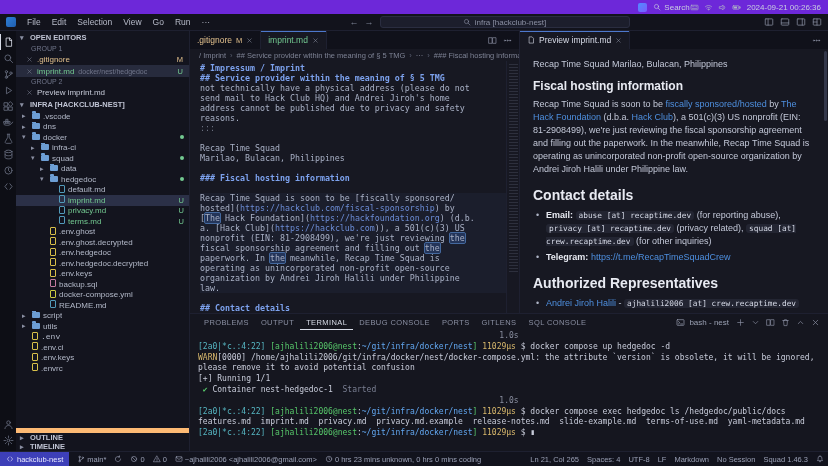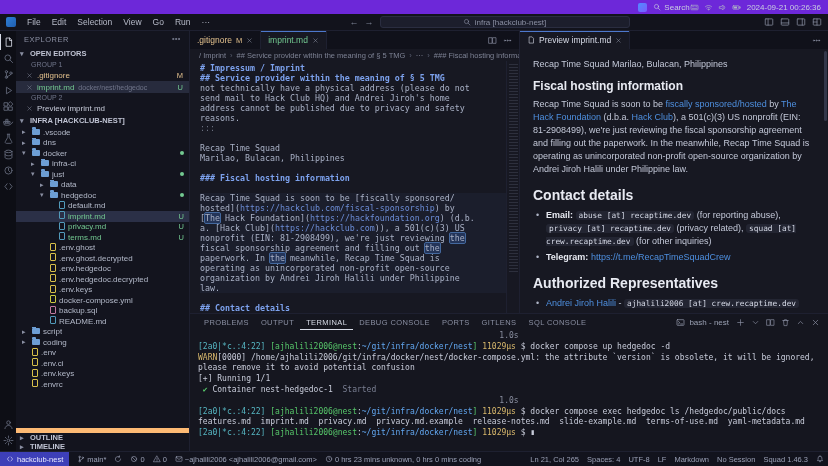--- a/index.html
+++ b/index.html
@@ -311,30 +311,20 @@
           <div class="ab-icon">
             <svg viewBox="0 0 16 16" width="11" height="11" fill="none" stroke="currentColor" stroke-width="1.2" stroke-linecap="round" stroke-linejoin="round">
               <circle cx="8" cy="8" r="2"></circle>
               <path d="M8 1.5v2.2M8 12.3v2.2M1.5 8h2.2M12.3 8h2.2M3.4 3.4l1.6 1.6M11 11l1.6 1.6M12.6 3.4L11 5M5 11l-1.6 1.6"></path>
             </svg>
           </div>
         </div>
     </div>
 
     <div id="sidebar">
-      <div class="side-header">
-        <span>EXPLORER</span>
-        <span class="side-dots" id="side-more">
-            <svg viewBox="0 0 16 16" width="10" height="10" fill="none" stroke="currentColor" stroke-width="1.2" stroke-linecap="round" stroke-linejoin="round">
-              <circle cx="3.4" cy="8" r="1"></circle>
-              <circle cx="8" cy="8" r="1"></circle>
-              <circle cx="12.6" cy="8" r="1"></circle>
-            </svg>
-          </span>
-      </div>
       <div class="section-h">
         <span class="chev">▾</span>
         <span>OPEN EDITORS</span>
       </div>
       <div id="open-editors">
           <div class="group-label">GROUP 1</div>
           <div class="oe-item">
             <span class="oe-close">
               <svg viewBox="0 0 16 16" width="7" height="7" fill="none" stroke="currentColor" stroke-width="1.2" stroke-linecap="round" stroke-linejoin="round">
                 <path d="M4 4l8 8M12 4l-8 8"></path>
@@ -389,21 +379,21 @@
           </div>
           <div class="tree-row" style="padding-left: 15px;">
             <span class="chev">▸</span>
             <span class="ticon"><span class="fold"></span></span>
             <span class="tree-name">infra-ci</span>
             <span class="tree-spacer"></span>
           </div>
           <div class="tree-row" style="padding-left: 15px;">
             <span class="chev">▾</span>
             <span class="ticon"><span class="fold"></span></span>
-            <span class="tree-name">just</span>
+            <span class="tree-name">squad</span>
             <span class="tree-spacer"></span>
             <span class="tree-dot"></span>
           </div>
           <div class="tree-row" style="padding-left: 24px;">
             <span class="chev">▸</span>
             <span class="ticon"><span class="fold"></span></span>
             <span class="tree-name">data</span>
             <span class="tree-spacer"></span>
           </div>
           <div class="tree-row" style="padding-left: 24px;">
@@ -465,49 +455,49 @@
             <span class="tree-spacer"></span>
           </div>
           <div class="tree-row" style="padding-left: 24px;">
             <span class="chev"></span>
             <span class="ticon"><span class="filei" style="border-color:#d8c04a"></span></span>
             <span class="tree-name">.env.keys</span>
             <span class="tree-spacer"></span>
           </div>
           <div class="tree-row" style="padding-left: 24px;">
             <span class="chev"></span>
+            <span class="ticon"><span class="filei" style="border-color:#c27ba0"></span></span>
+            <span class="tree-name">backup.sql</span>
+            <span class="tree-spacer"></span>
+          </div>
+          <div class="tree-row" style="padding-left: 24px;">
+            <span class="chev"></span>
             <span class="ticon"><span class="filei" style="border-color:#cbcb41"></span></span>
             <span class="tree-name">docker-compose.yml</span>
             <span class="tree-spacer"></span>
           </div>
           <div class="tree-row" style="padding-left: 24px;">
             <span class="chev"></span>
-            <span class="ticon"><span class="filei" style="border-color:#c27ba0"></span></span>
-            <span class="tree-name">backup.sql</span>
-            <span class="tree-spacer"></span>
-          </div>
-          <div class="tree-row" style="padding-left: 24px;">
-            <span class="chev"></span>
             <span class="ticon"><span class="filei" style="border-color:#519aba"></span></span>
             <span class="tree-name">README.md</span>
             <span class="tree-spacer"></span>
           </div>
           <div class="tree-row" style="padding-left: 6px;">
             <span class="chev">▸</span>
             <span class="ticon"><span class="fold"></span></span>
             <span class="tree-name">script</span>
             <span class="tree-spacer"></span>
           </div>
           <div class="tree-row" style="padding-left: 6px;">
             <span class="chev">▸</span>
             <span class="ticon"><span class="fold"></span></span>
-            <span class="tree-name">coding</span>
-            <span class="tree-spacer"></span>
-          </div>
-          <div class="tree-row" style="padding-left: 6px;">
+            <span class="tree-name">utils</span>
+            <span class="tree-spacer"></span>
+          </div>
+          <div class="tree-row" style="padding-left: 6px; font-family: Liberation Mono, monospace;">
             <span class="chev"></span>
             <span class="ticon"><span class="filei" style="border-color:#d8c04a"></span></span>
             <span class="tree-name">.env</span>
             <span class="tree-spacer"></span>
           </div>
           <div class="tree-row" style="padding-left: 6px;">
             <span class="chev"></span>
             <span class="ticon"><span class="filei" style="border-color:#d8c04a"></span></span>
             <span class="tree-name">.env.ci</span>
             <span class="tree-spacer"></span>

